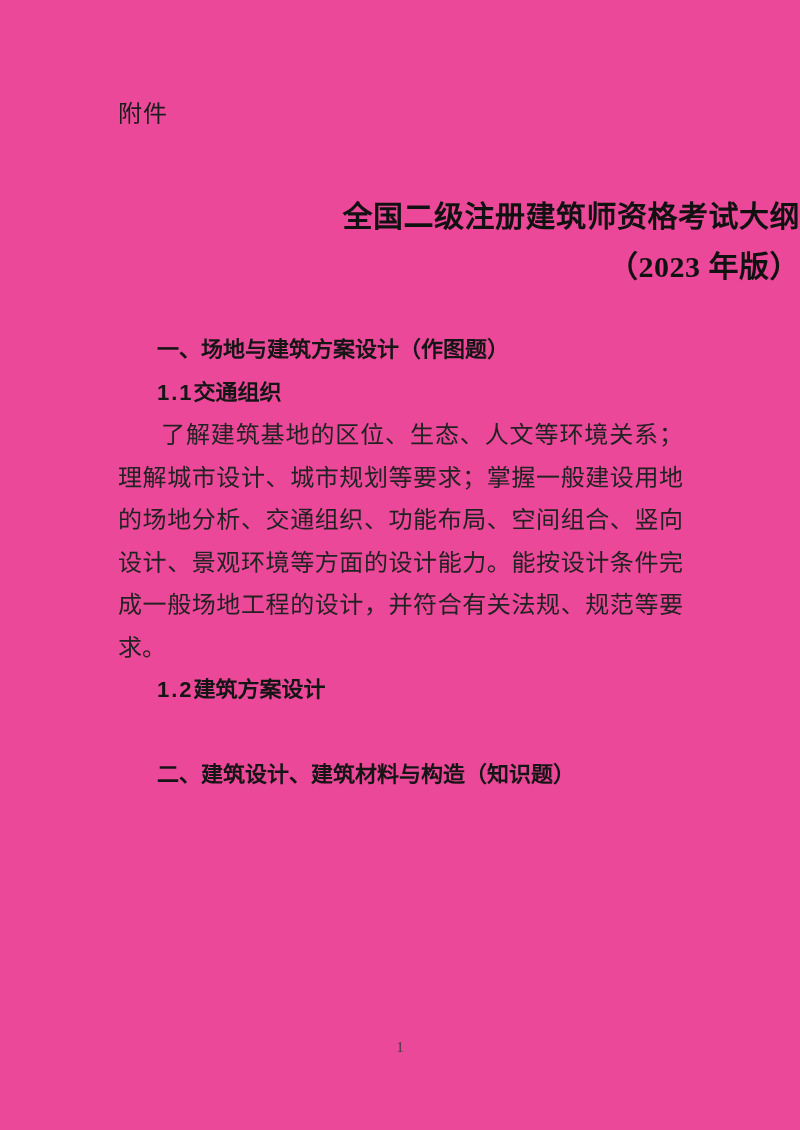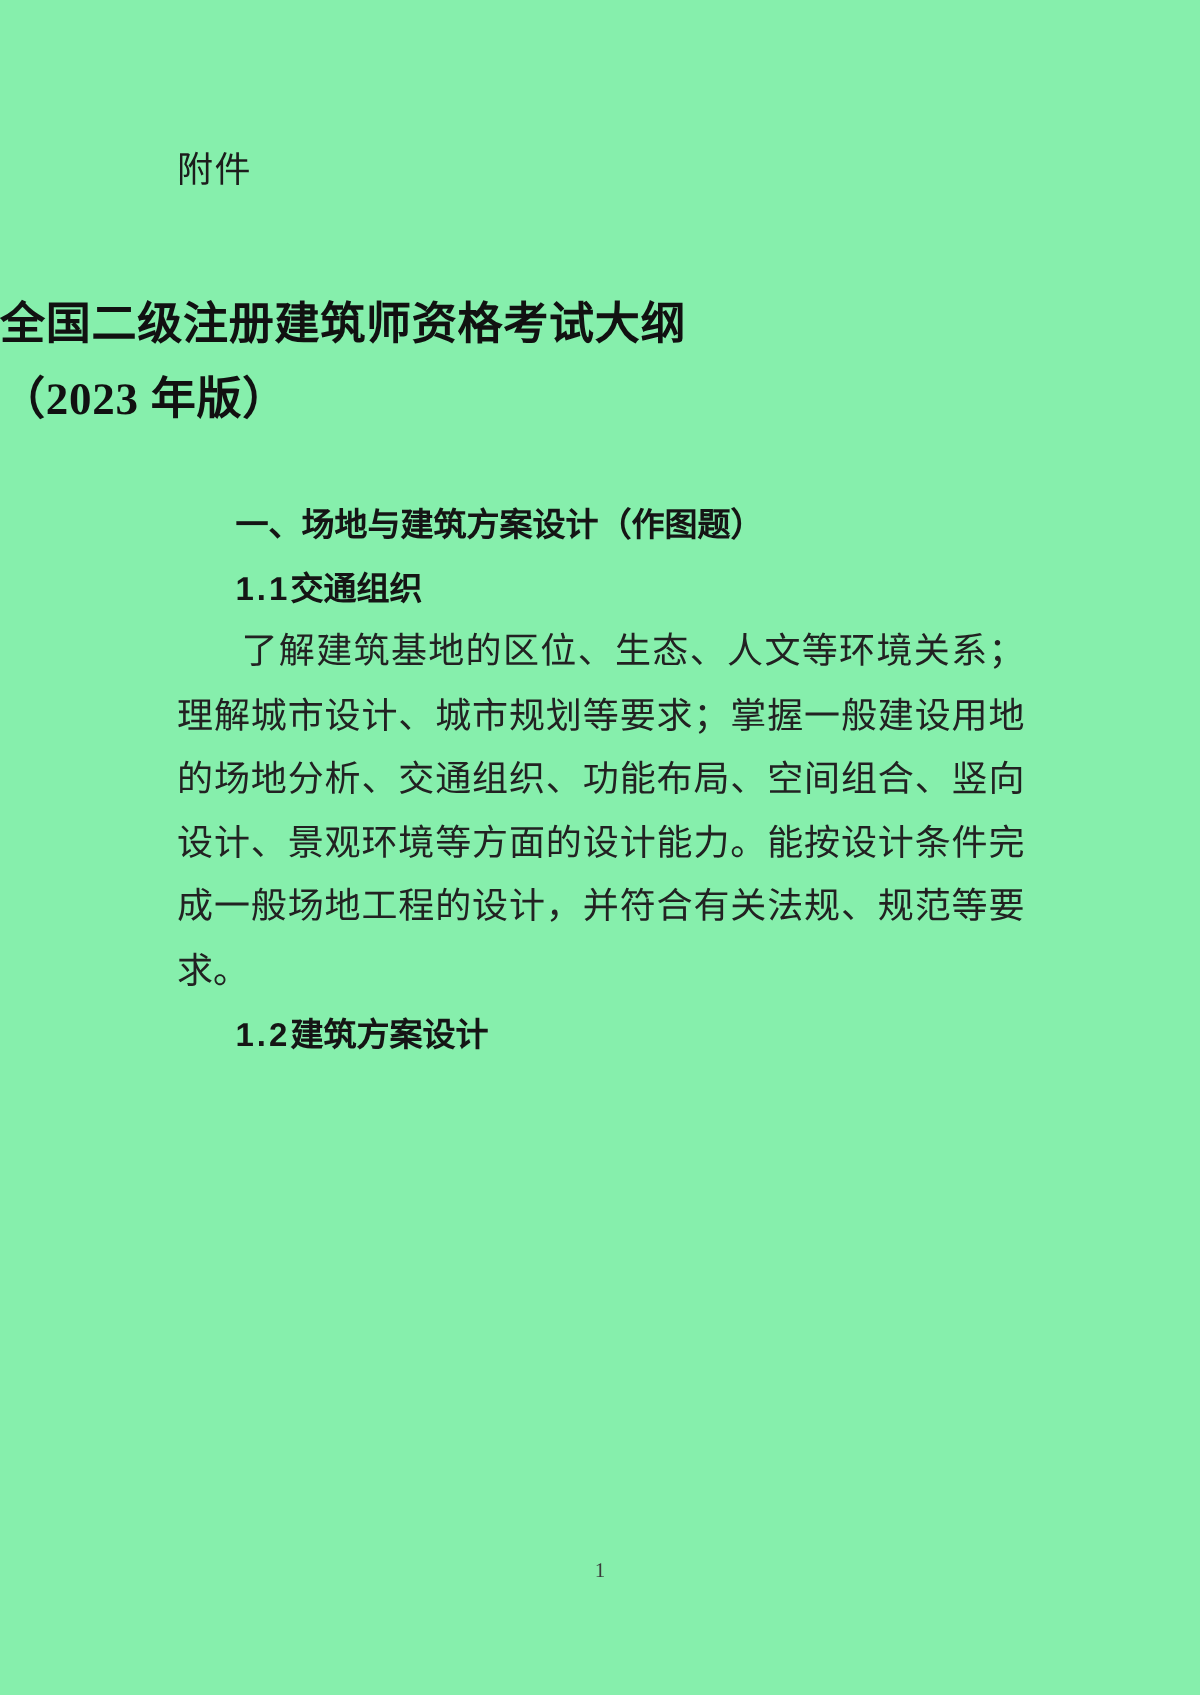--- a/index.html
+++ b/index.html
@@ -11,37 +11,37 @@
     width: 800px;
     height: 1130px;
     position: relative;
     overflow: hidden;
     font-family: "Liberation Serif", serif;
     color: #1c1c1c;
   }
   .page {
     position: absolute;
     inset: 0;
-    background: #86efac;
+    background: #ec4899;
   }
   .attachment {
     position: absolute;
     left: 118px;
     top: 98px;
     font-size: 24px;
     line-height: 32px;
     letter-spacing: 1px;
     color: #1c1c1c;
   }
   .doc-title {
     position: absolute;
     left: 0;
     right: 0;
     top: 192px;
-    text-align: left;
+    text-align: right;
     font-weight: bold;
     font-size: 30px;
     line-height: 50px;
     color: #111111;
     letter-spacing: 0.5px;
   }
   .content {
     position: absolute;
     left: 118px;
     top: 329px;
@@ -119,19 +119,20 @@
 
     <p class="body-para">了解建筑基地的区位、生态、人文等环境关系；理解城市设计、城市规划等要求；掌握一般建设用地的场地分析、交通组织、功能布局、空间组合、竖向设计、景观环境等方面的设计能力。能按设计条件完成一般场地工程的设计，并符合有关法规、规范等要求。</p>
 
     <h3 class="sub-heading">
       <span class="sub-num">1.2</span><span>建筑方案设计</span>
     </h3>
 
 
     <div class="blank-line"></div>
 
+    <h2 class="sec-heading">二、建筑设计、建筑材料与构造（知识题）</h2>
 
 
   </div>
 
   <div class="page-number">1</div>
 
 </div>
 
 </body></html>

